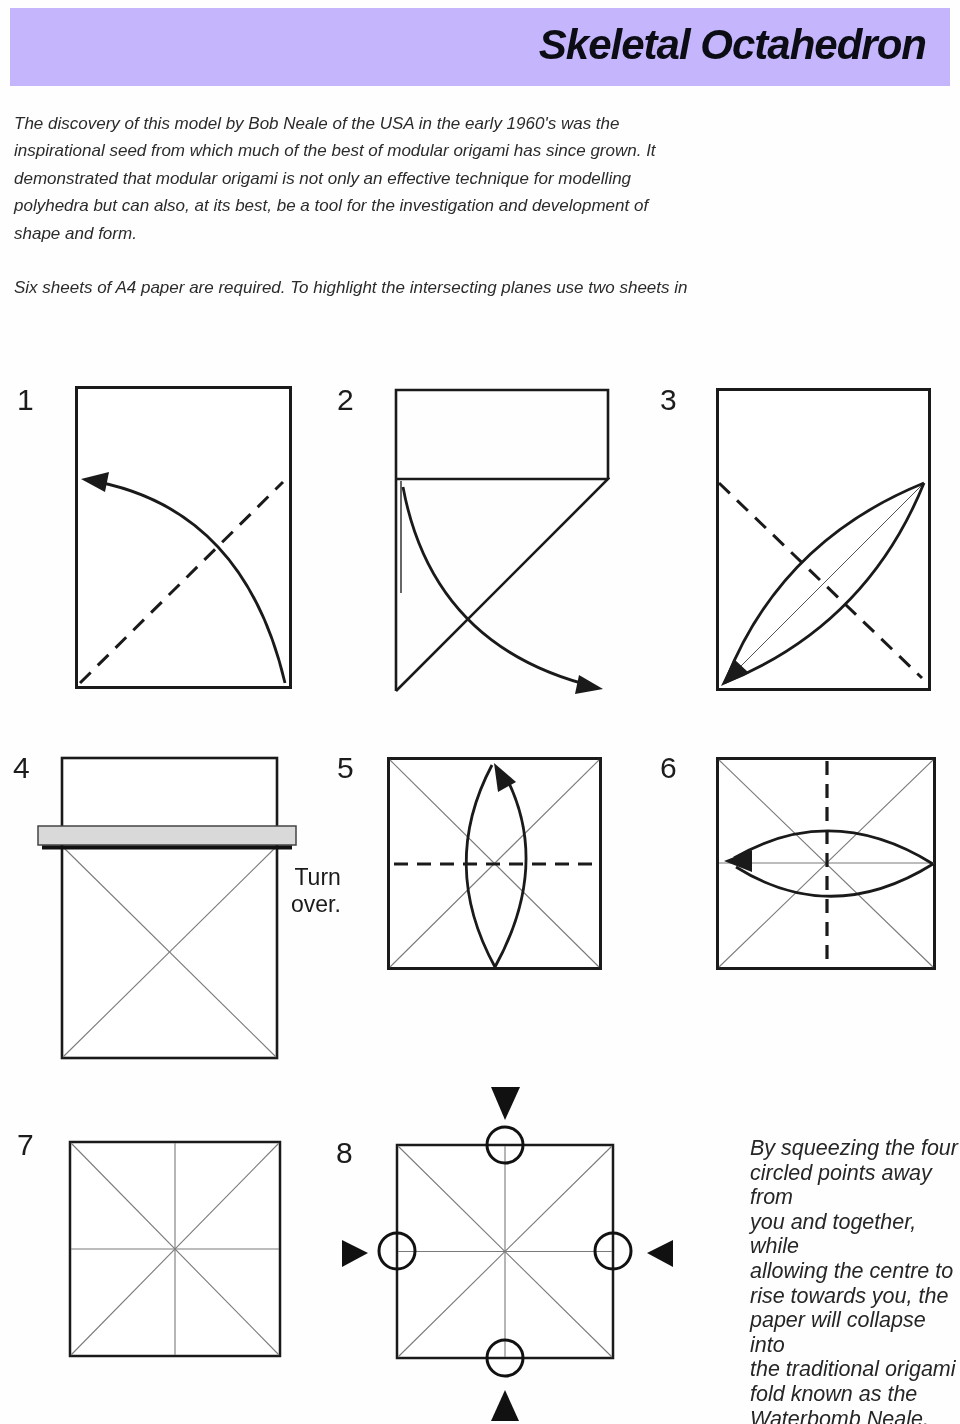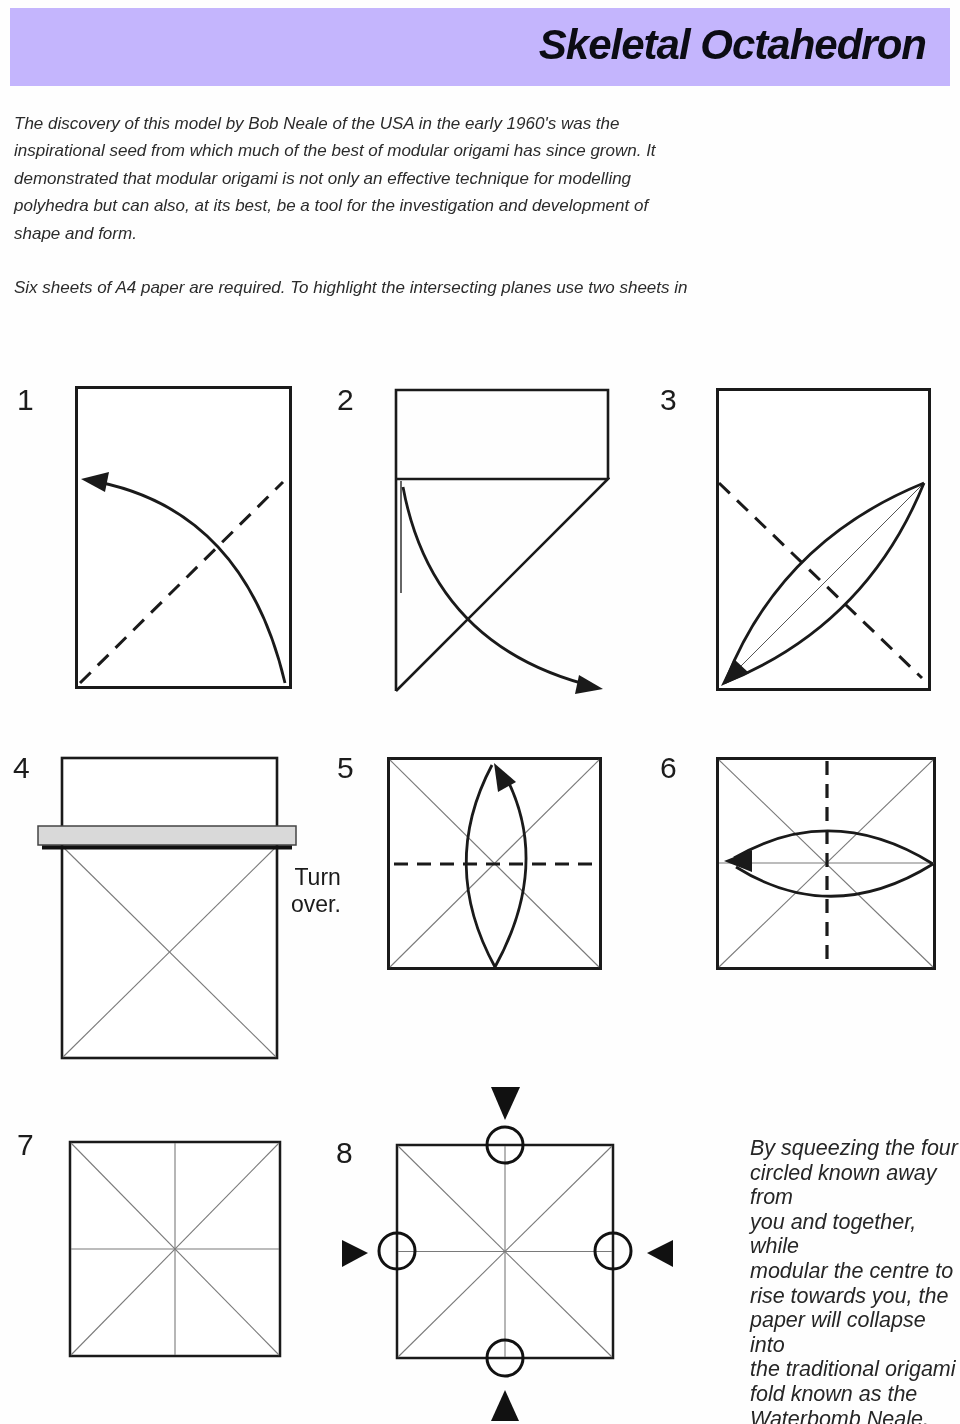--- a/index.html
+++ b/index.html
@@ -147,23 +147,23 @@
       <circle cx="273" cy="173" r="18" fill="none" stroke="#111111" stroke-width="3"></circle>
       <polygon points="151,9 180,9 165,42" fill="#111111"></polygon>
       <polygon points="165,312 151,343 179,343" fill="#111111"></polygon>
       <polygon points="2,162 2,189 28,175" fill="#111111"></polygon>
       <polygon points="333,162 333,189 307,175" fill="#111111"></polygon>
     </svg>
   </div>
 
   <div class="note" style="left:710px;top:1136px;">
     <div>By squeezing the four</div>
-    <div>circled known away from</div>
+    <div>circled points away from</div>
     <div>you and together, while</div>
-    <div>modular the centre to</div>
+    <div>allowing the centre to</div>
     <div>rise towards you, the</div>
     <div>paper will collapse into</div>
     <div>the traditional origami</div>
     <div>fold known as the</div>
     <div>Waterbomb Neale.</div>
   </div>
 
 </div>
 
 </body></html>

